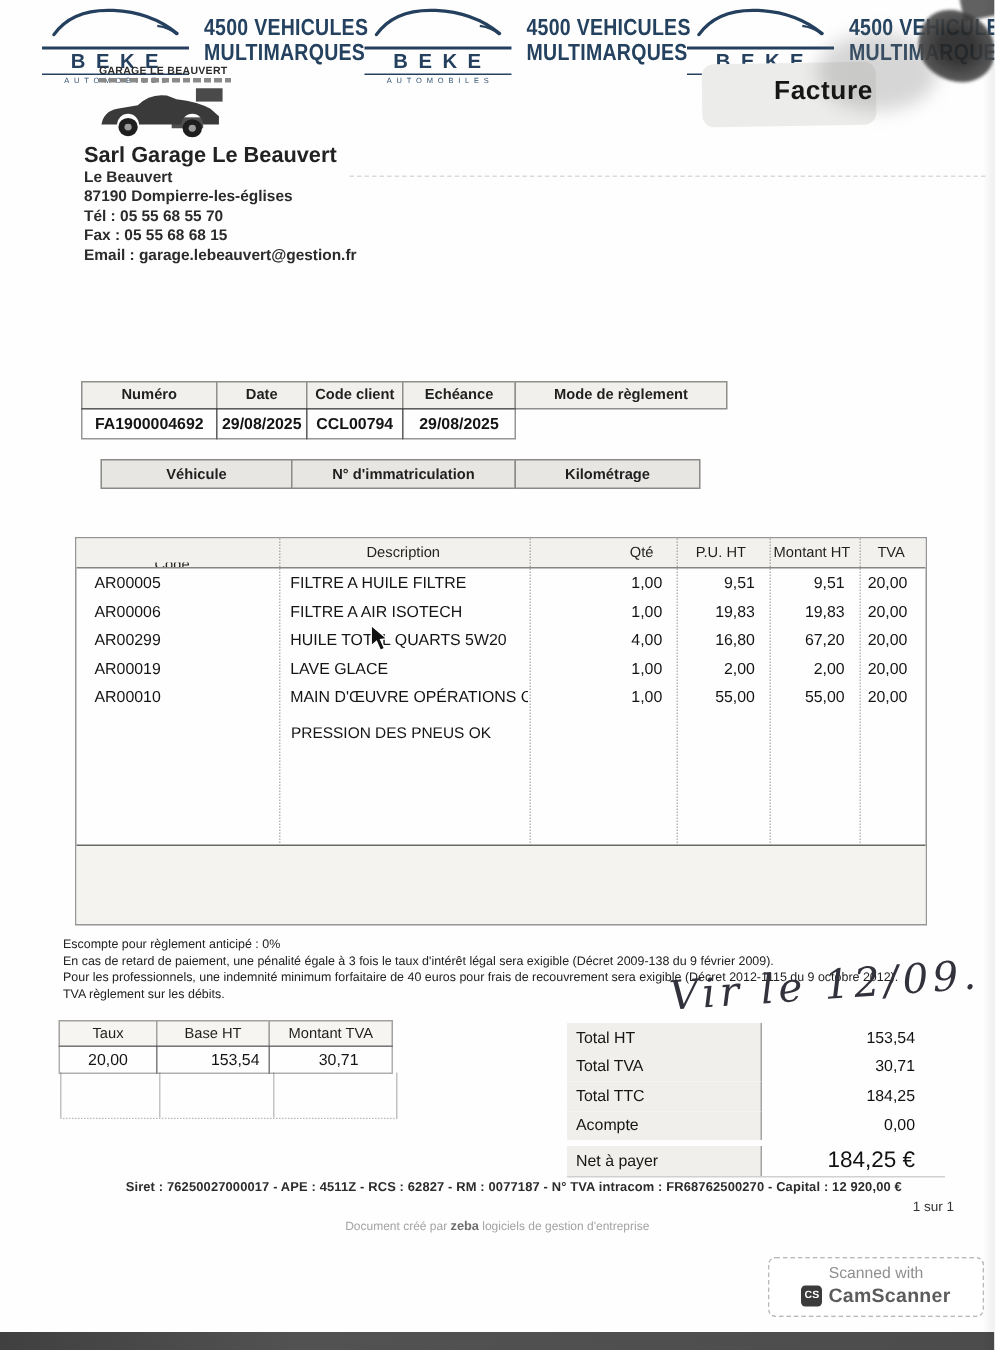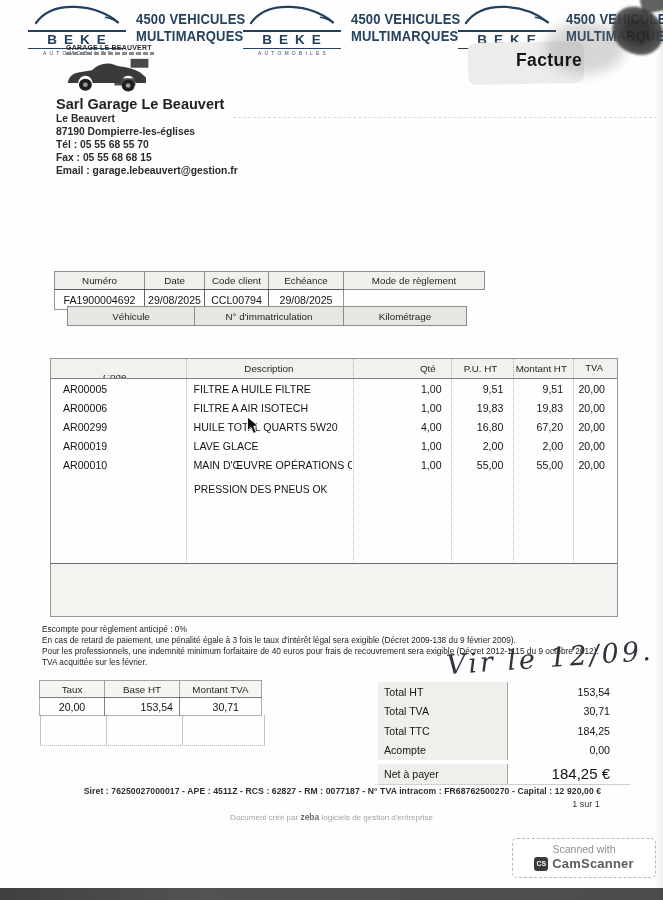--- a/index.html
+++ b/index.html
@@ -38,48 +38,48 @@
   .company{left:56px;top:96px;}
   .company-name{font-size:14.5px;font-weight:700;color:#222;}
   .company-line{font-size:10.3px;font-weight:700;color:#2b2b2b;line-height:13px;}
 
   
   .cell{box-sizing:border-box;display:flex;align-items:center;overflow:hidden;white-space:nowrap;}
   .hdr{font-size:9.8px;color:#1f1f1f;justify-content:center;}
   .val{font-size:10.6px;color:#141414;}
 
   
-  .t1{left:55px;top:271px;width:435px;}
+  .t1{left:55px;top:254px;width:435px;font-weight:bold;}
   .t1 .row{display:flex;height:19px;}
   .t1 .row2{display:flex;height:20px;}
   .t1 .hdr{background:#f1f0ec;border:1px solid rgba(45,45,45,.5);margin-left:-1px;}
   .t1 .val{border:1px solid rgba(45,45,45,.5);margin-left:-1px;margin-top:-1px;justify-content:center;}
 
   
   .t2{left:68px;top:306px;width:402px;}
   .t2 .row{display:flex;height:20px;}
   .t2 .row2{display:flex;height:24px;}
-  .t2 .hdr{background:#e7e6e2;border:1px solid rgba(45,45,45,.5);margin-left:-1px;}
+  .t2 .hdr{background:#e7e6e2;border:1px solid rgba(45,45,45,.5);margin-left:-1px;font-weight:bold;}
   .t2 .val{border:1px solid rgba(45,45,45,.45);margin-left:-1px;margin-top:-1px;justify-content:center;}
 
   
   .items{left:50px;top:358px;width:568px;height:259px;border:1px solid rgba(45,45,45,.5);box-sizing:border-box;}
   .items .ihead{display:flex;height:19px;background:#f2f1ed;border-bottom:1px solid rgba(45,45,45,.55);}
   .items .irow{display:flex;height:19px;}
   .c-code{width:135px;padding-left:12px;}
   .c-desc{width:167px;padding-left:8px;}
   .c-qte{width:98px;justify-content:flex-end;padding-right:8px;}
   .c-pu{width:62px;justify-content:flex-end;padding-right:8px;}
   .c-mt{width:60px;justify-content:flex-end;padding-right:8px;}
   .c-tva{width:46px;justify-content:flex-end;padding-right:12px;}
   .ihead .c-code{justify-content:flex-start;padding-left:52px;margin-top:16px;}
   .ihead .c-desc{justify-content:center;padding-left:0;}
   .ihead .c-qte{padding-right:14px;}
   .ihead .c-pu,.ihead .c-mt{justify-content:center;padding-right:0;}
-  .ihead .c-tva{justify-content:center;padding-right:0;font-family:Liberation Mono, monospace;}
+  .ihead .c-tva{justify-content:center;padding-right:0;}
   .vline{position:absolute;top:0;bottom:0;border-left:1px dotted rgba(0,0,0,.28);}
   .items .note{position:absolute;left:143px;top:125px;font-size:10.3px;color:#141414;}
   .items .grayzone{position:absolute;left:0;right:0;top:204px;bottom:0;background:#f4f3f0;
         border-top:1.5px solid rgba(30,30,30,.65);}
 
   
   .terms{left:42px;top:624px;width:590px;font-size:8.3px;line-height:11px;color:#222;}
 
   
   .handwriting{left:446px;top:642px;font-family:"DejaVu Serif",serif;font-style:italic;
@@ -101,21 +101,21 @@
   .trow .tlabel{width:130px;box-sizing:border-box;padding-left:6px;background:#f0efeb;
         border-right:1px solid rgba(50,50,50,.4);font-size:10.6px;display:flex;align-items:center;color:#161616;}
   .trow .tvalue{flex:1;display:flex;align-items:center;justify-content:flex-end;padding-right:20px;
         font-size:10.6px;color:#111;}
   .trow.net{margin-top:4px;}
   .trow.net .tvalue{font-size:15px;}
 
   
   .legal{left:0;top:786px;width:663px;text-align:center;font-size:8.6px;font-weight:600;color:#2c2c2c;
         padding-left:22px;box-sizing:border-box;letter-spacing:.1px;}
-  .pagination{left:556px;top:799px;width:60px;text-align:center;font-size:9px;color:#333;}
+  .pagination{left:576px;top:799px;width:60px;text-align:right;font-size:9px;color:#333;}
   .generator{left:0;top:812px;width:663px;text-align:center;font-size:8px;color:#a3a3a3;}
   .generator b{color:#6e6e6e;font-size:8.5px;}
 
   .camscanner{left:512px;top:838px;width:144px;height:40px;border:1.6px dashed #b9b9b9;border-radius:5px;
         background:#fff;box-sizing:border-box;text-align:center;padding-top:4px;}
   .cs-line1{font-size:10.5px;color:#8f8f8f;}
   .cs-line2{display:flex;align-items:center;justify-content:center;gap:4px;margin-top:1px;}
   .cs-icon{width:14px;height:14px;background:#3b3b3b;border-radius:3px;color:#fff;font-size:7px;
         font-weight:700;display:flex;align-items:center;justify-content:center;}
   .cs-brand{font-size:13px;font-weight:700;color:#5c5c5c;letter-spacing:.2px;}
@@ -294,21 +294,21 @@
   <div class="abs cursor">
     <svg width="13" height="19" viewBox="0 0 13 19">
       <path d="M1.5 1 L1.5 14.5 L5 11.5 L7.6 17.5 L10.3 16.2 L7.7 10.4 L12 9.8 Z" fill="#111" stroke="#fff" stroke-width="0.9"></path>
     </svg>
   </div>
 
   <div class="abs terms">
     <div>Escompte pour règlement anticipé : 0%</div>
     <div>En cas de retard de paiement, une pénalité égale à 3 fois le taux d'intérêt légal sera exigible (Décret 2009-138 du 9 février 2009).</div>
     <div>Pour les professionnels, une indemnité minimum forfaitaire de 40 euros pour frais de recouvrement sera exigible (Décret 2012-1115 du 9 octobre 2012).</div>
-    <div>TVA acquittée sur les février.</div>
+    <div>TVA règlement sur les débits.</div>
   </div>
 
   <div class="abs handwriting">Vir le 12/09.</div>
 
   <div class="abs t3">
     <div class="row">
       <div class="cell hdr" style="width:66px">Taux</div>
       <div class="cell hdr" style="width:76px">Base HT</div>
       <div class="cell hdr" style="width:83px">Montant TVA</div>
     </div>

